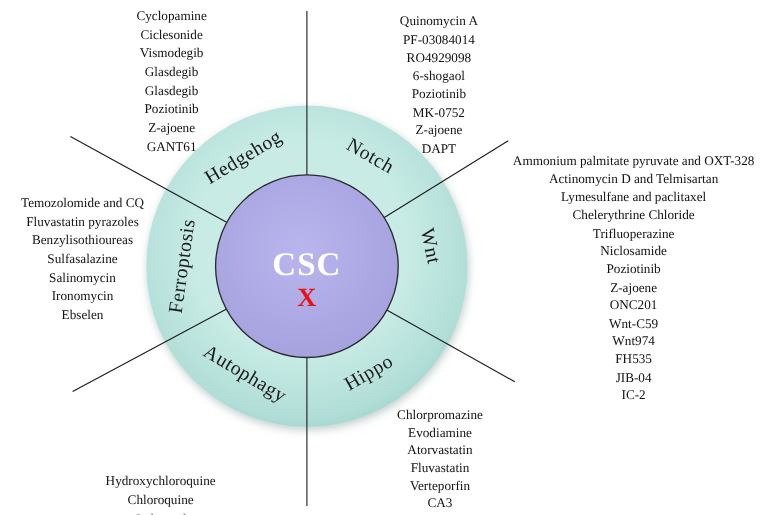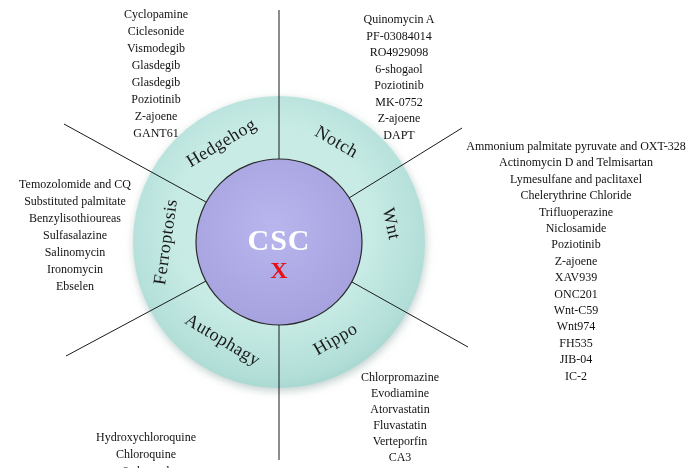--- a/index.html
+++ b/index.html
@@ -98,21 +98,20 @@
     </div>
   <div class="drug-list pos-wnt">
       <div>Ammonium palmitate pyruvate and OXT-328</div>
       <div>Actinomycin D and Telmisartan</div>
       <div>Lymesulfane and paclitaxel</div>
       <div>Chelerythrine Chloride</div>
       <div>Trifluoperazine</div>
       <div>Niclosamide</div>
       <div>Poziotinib</div>
       <div>Z-ajoene</div>
-      <div>XAV939</div>
       <div>ONC201</div>
       <div>Wnt-C59</div>
       <div>Wnt974</div>
       <div>FH535</div>
       <div>JIB-04</div>
       <div>IC-2</div>
     </div>
   <div class="drug-list pos-hippo">
       <div>Chlorpromazine</div>
       <div>Evodiamine</div>
@@ -121,21 +120,21 @@
       <div>Verteporfin</div>
       <div>CA3</div>
     </div>
   <div class="drug-list pos-autophagy">
       <div>Hydroxychloroquine</div>
       <div>Chloroquine</div>
       <div>6-shogaol</div>
     </div>
   <div class="drug-list pos-ferroptosis">
       <div>Temozolomide and CQ</div>
-      <div>Substituted palmitate</div>
+      <div>Fluvastatin pyrazoles</div>
       <div>Benzylisothioureas</div>
       <div>Sulfasalazine</div>
       <div>Salinomycin</div>
       <div>Ironomycin</div>
       <div>Ebselen</div>
     </div>
 
 </div>
 
 </body></html>

